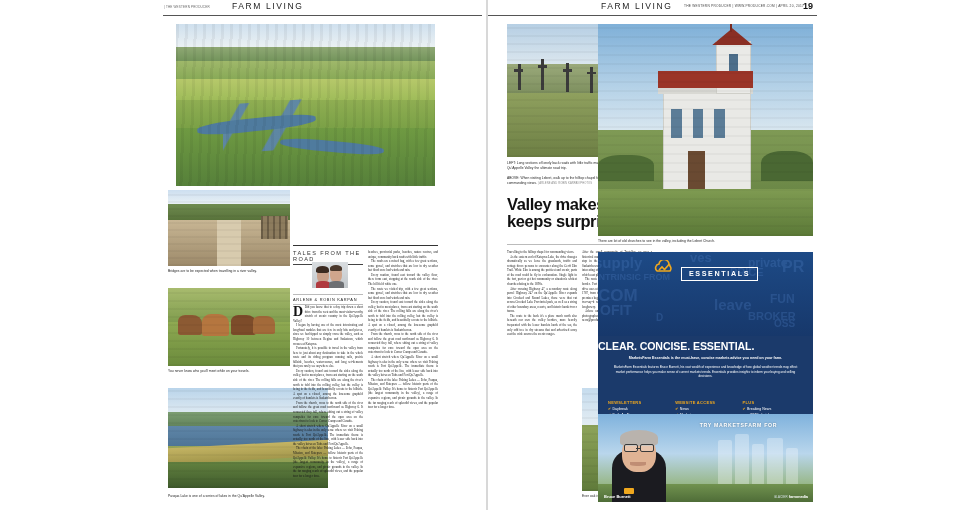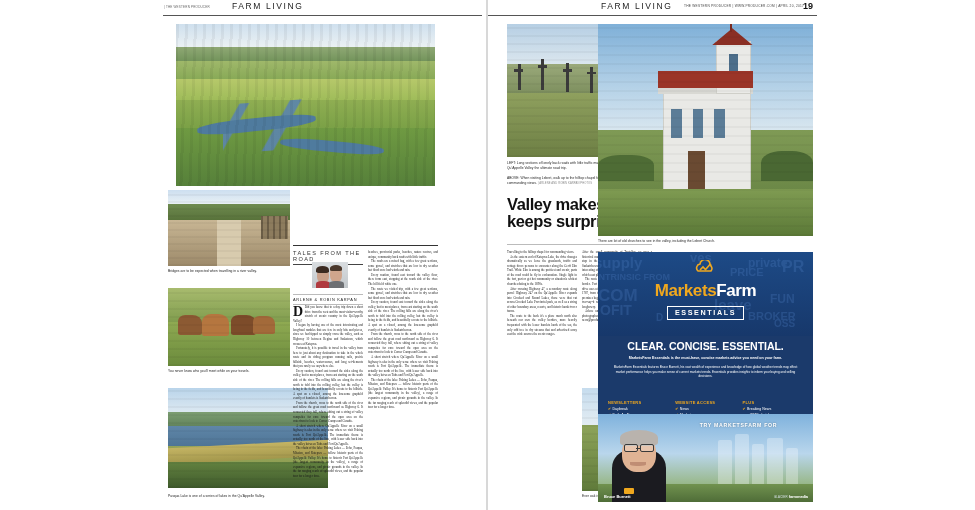--- a/index.html
+++ b/index.html
@@ -67,21 +67,21 @@
   .wordcloud span{position:absolute;font-family:"Liberation Sans",sans-serif;
      font-weight:700;color:#4d7cc0;white-space:nowrap;}
   .ad-logo{position:absolute;left:0;right:0;text-align:center;}
   .ad-logo .mf{font-family:"Liberation Sans",sans-serif;font-weight:700;font-size:17px;
      letter-spacing:-.4px;}
   .mf .mkts{color:#f0a81e;}
   .mf .farm{color:#ffffff;}
   .ess{display:inline-block;border:1.2px solid #ffffff;color:#ffffff;
      font-family:"Liberation Sans",sans-serif;font-weight:700;font-size:7.2px;
      letter-spacing:1.6px;padding:1.5px 7px;margin-top:3px;}
-  .ad-tag{position:absolute;left:0;right:0;text-align:center;
+  .ad-tag{position:absolute;left:0;right:0;text-align:left;
      font-family:"Liberation Sans",sans-serif;font-weight:700;font-size:10.6px;
      color:#ffffff;letter-spacing:-.1px;}
   .ad-body{position:absolute;left:14px;right:14px;text-align:center;color:#ffffff;
      font-family:"Liberation Sans",sans-serif;}
   .ad-body .lead{font-size:3.6px;font-weight:700;line-height:1.55;}
   .ad-body .para{font-size:3.1px;line-height:1.6;margin-top:3px;font-weight:400;}
   .cols3{position:absolute;left:10px;right:10px;display:flex;justify-content:space-between;}
   .cols3 .c{width:31%;}
   .cols3 h4{margin:0 0 2px 0;font-family:"Liberation Sans",sans-serif;font-size:4px;
      font-weight:700;color:#f0a81e;letter-spacing:.3px;}
@@ -322,23 +322,20 @@
           <span style="left:150px;top:58px;font-size:11px;">BROKER</span>
           <span style="left:58px;top:60px;font-size:10px;">D</span>
           <span style="left:176px;top:66px;font-size:10px;">OSS</span>
         </div>
         <div class="ad-logo" style="top:8px;">
           <svg width="24" height="16" viewBox="0 0 24 16">
             <path d="M4 11 a4 4 0 0 1 2 -7 a5 5 0 0 1 10 1 a4 4 0 0 1 1 6 z" fill="none" stroke="#f0a81e" stroke-width="1.6"></path>
             <path d="M6 10 l3 -3 l2.5 2.5 l4 -4.5" fill="none" stroke="#f0a81e" stroke-width="1.6"></path>
             <path d="M15 4.2 l1.6 .3 l-.3 1.6" fill="none" stroke="#f0a81e" stroke-width="1.4"></path>
           </svg>
-          <div class="mf" style="margin-top:1px;">
-            <span class="mkts">Markets</span><span class="farm">Farm</span>
-          </div>
           <div class="ess">ESSENTIALS</div>
         </div>
       </div>
 
       <div class="ad-tag" style="top:88px;">CLEAR. CONCISE. ESSENTIAL.</div>
 
       <div class="ad-body" style="top:104px;">
         <div class="lead">MarketsFarm Essentials is the must-have, concise markets advice you need on your farm.</div>
         <div class="para">MarketsFarm Essentials features Bruce Burnett, his vast wealth of experience and knowledge of how global weather trends may effect market performance helps you make sense of current markets trends. Essentials provides insights to inform your buying and selling decisions.</div>
       </div>

